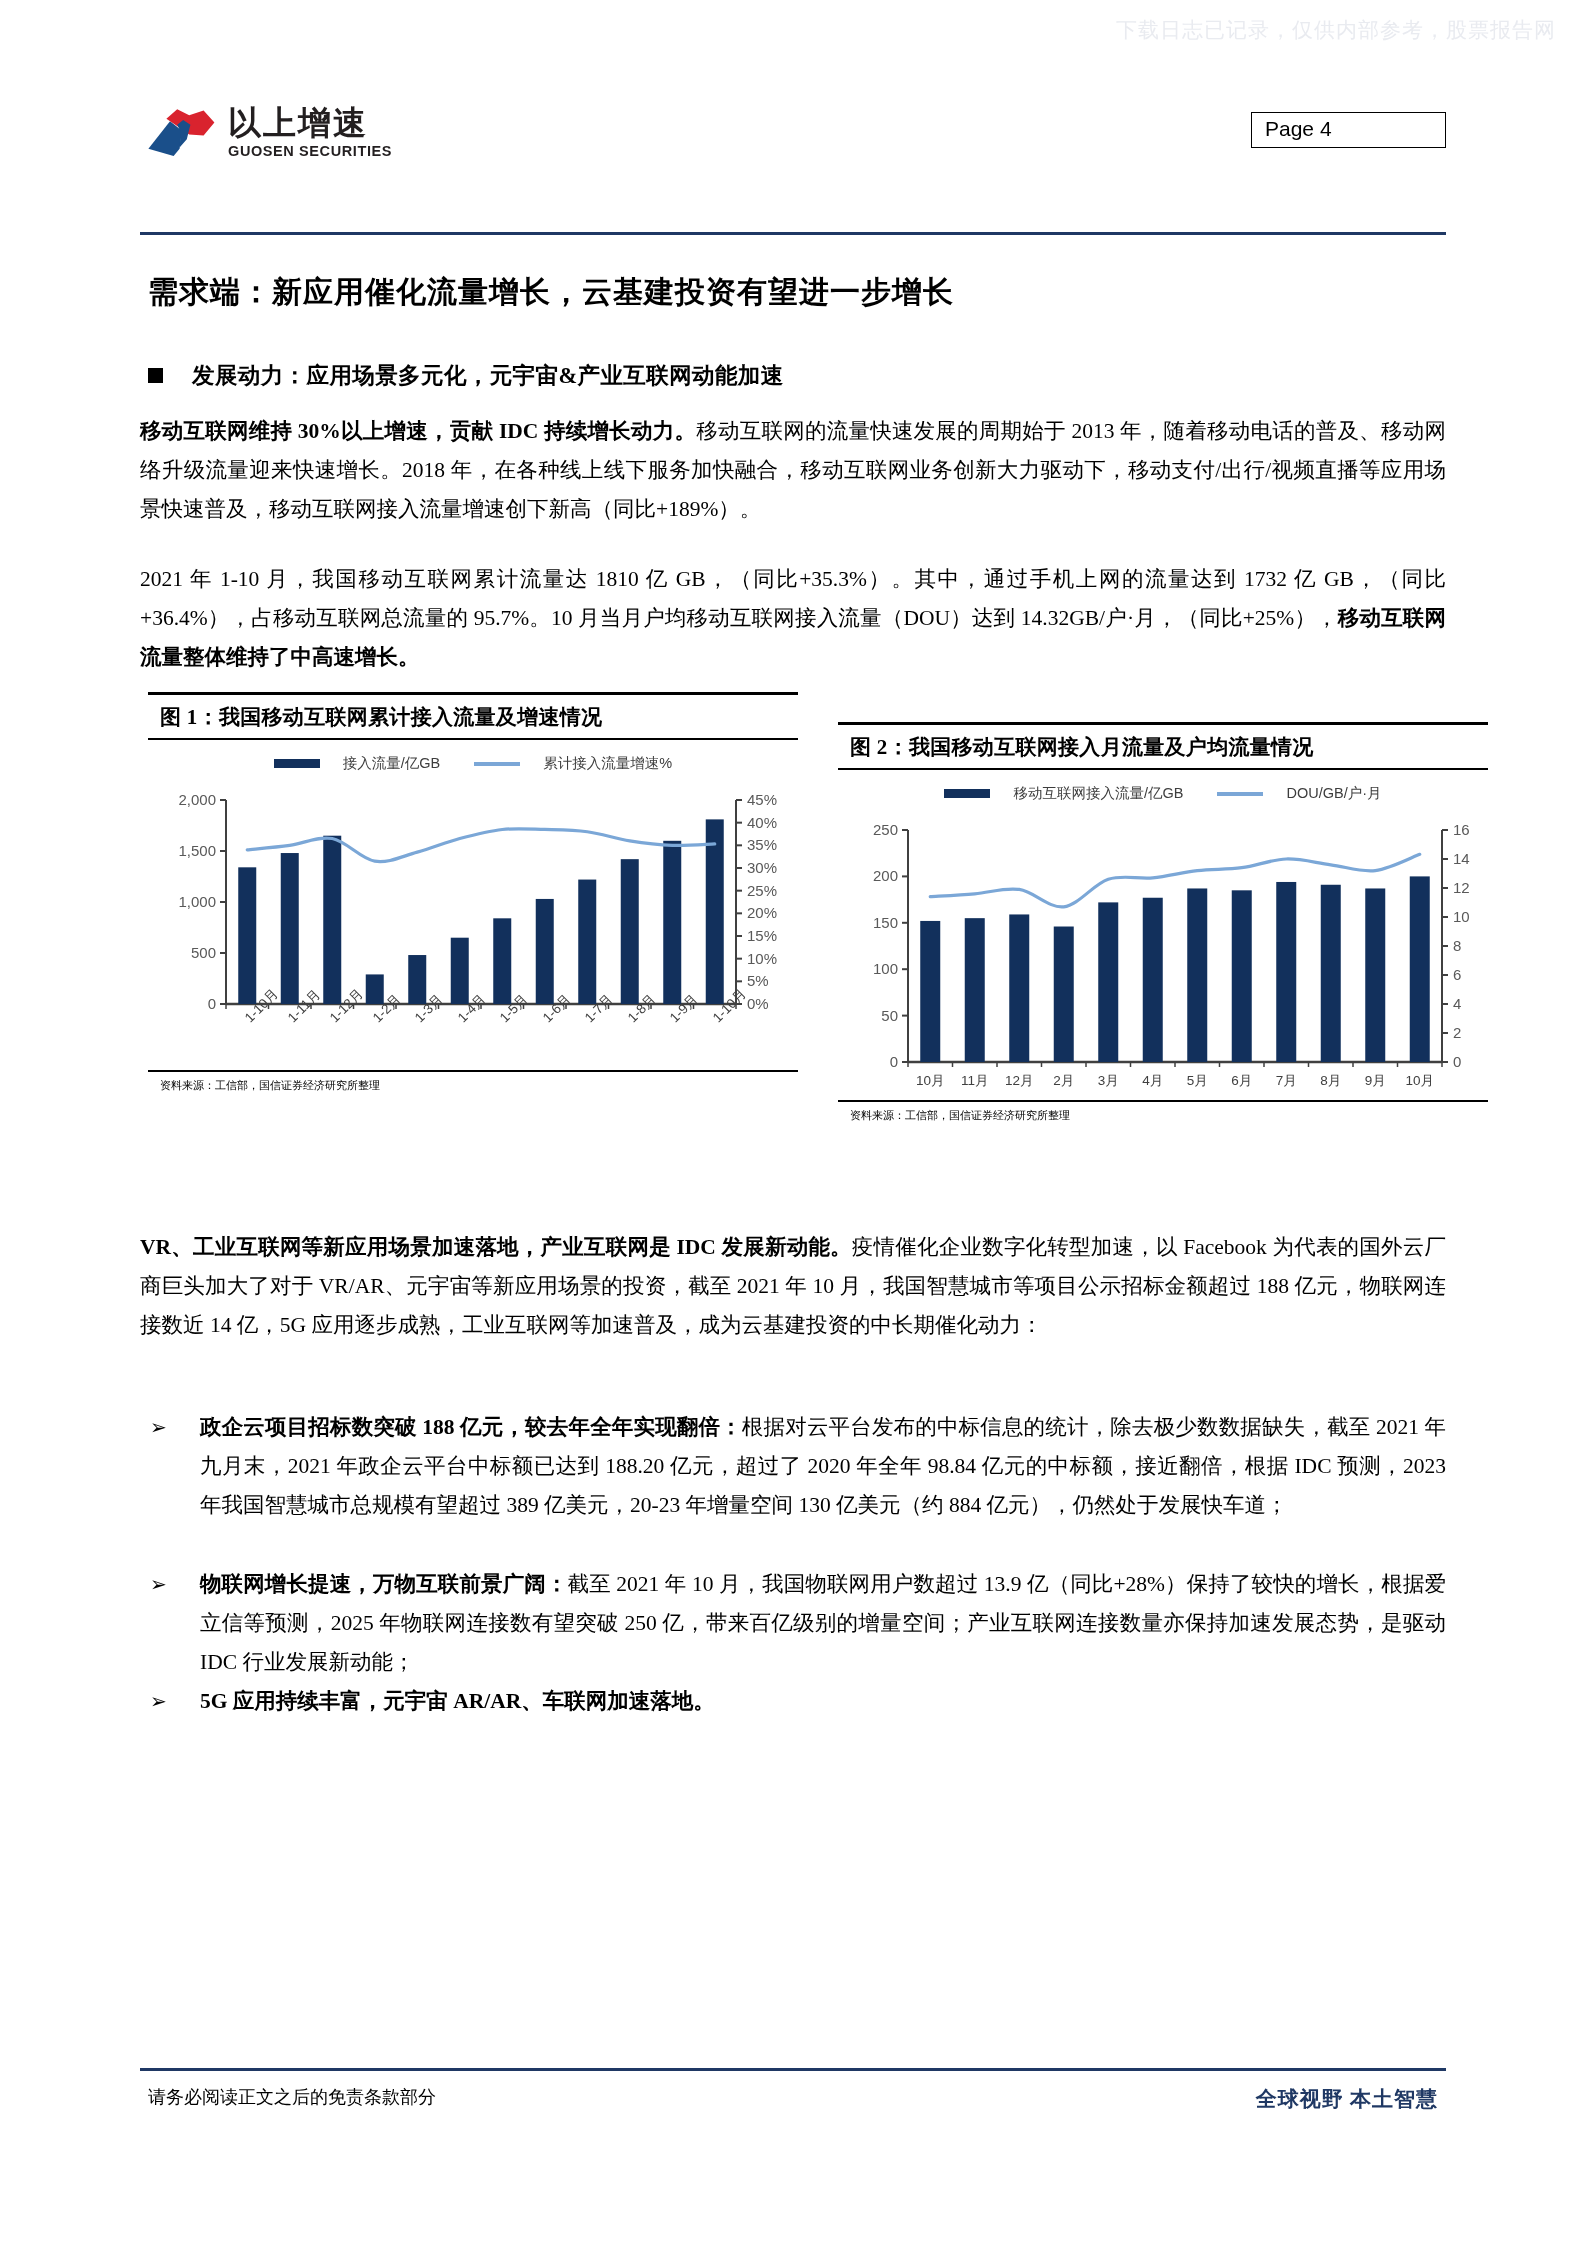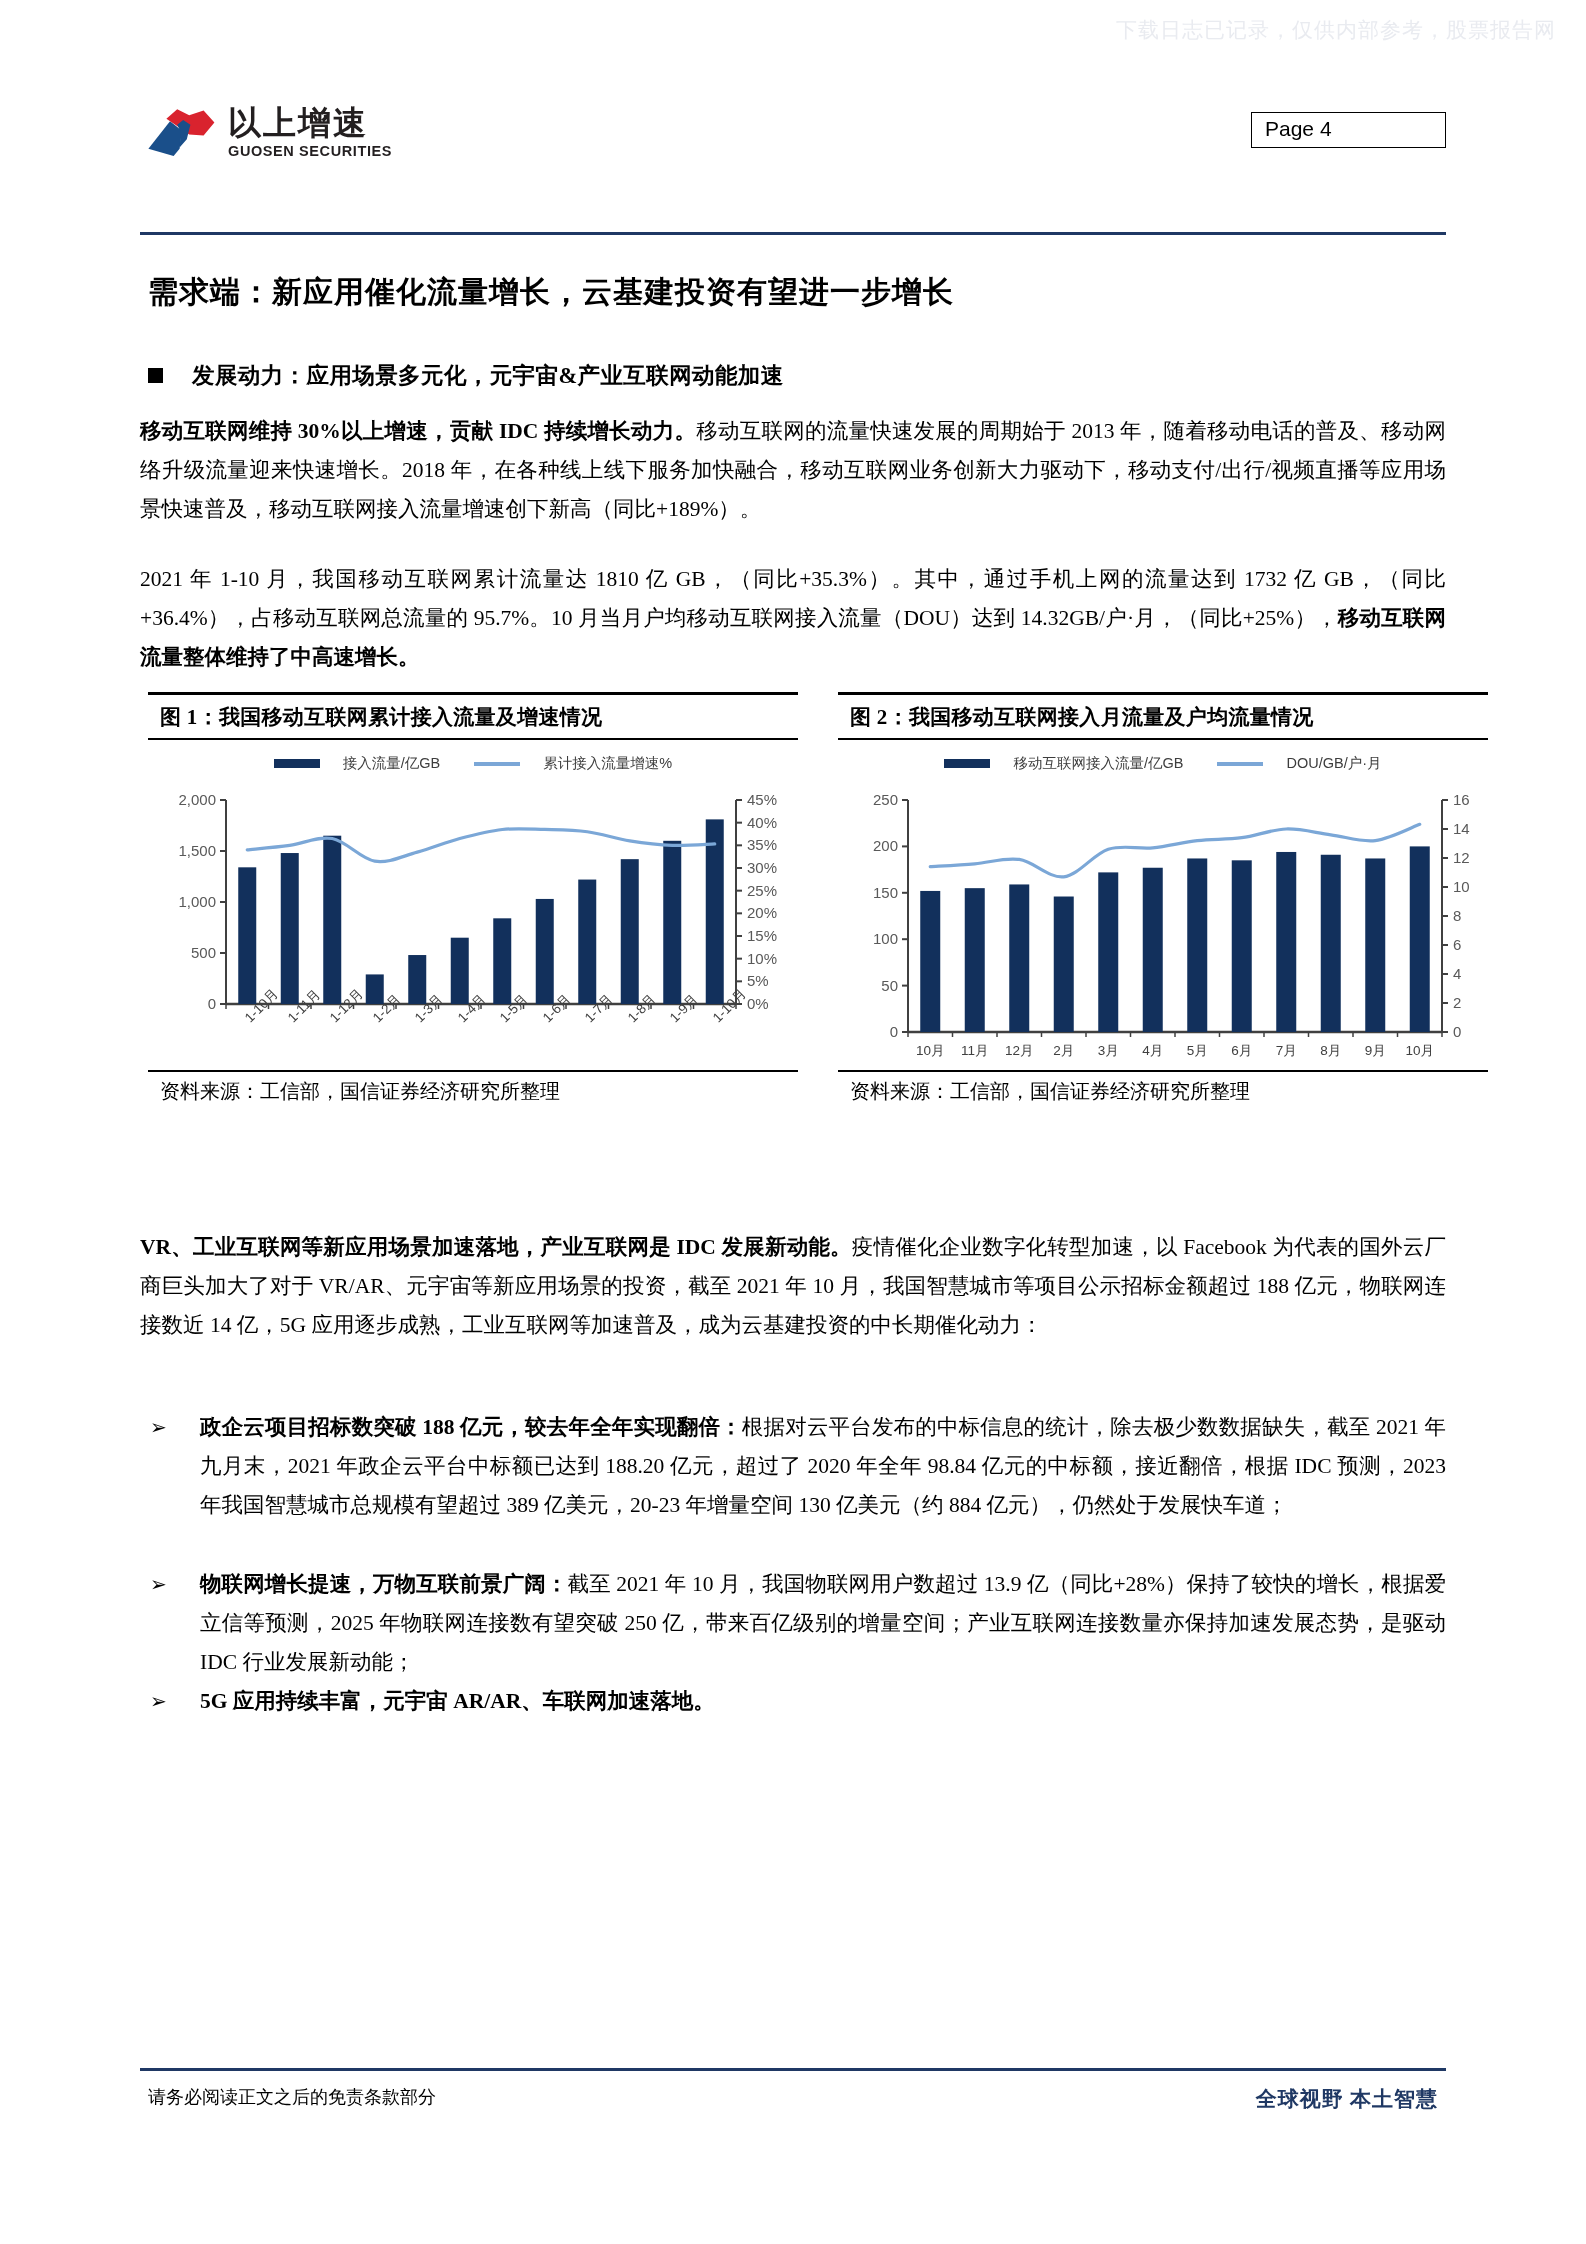--- a/index.html
+++ b/index.html
@@ -130,34 +130,34 @@
   #li3 { top:1682px; }
 
   
   .fig {
     position:absolute;
     top:692px;
     width:650px; height:438px;
     box-sizing:border-box;
   }
   #fig1 { left:148px; }
-  #fig2 { left:838px; }
+  #fig2 { left:838px;margin-top:30px; }
   .fig-head-top { height:2.5px; background:#000; }
   .fig-title {
     font-family:"Liberation Serif", serif;
     font-size:21px; font-weight:bold;
     padding:8px 0 7px 12px;
     letter-spacing:0.3px;
   }
   .fig-head-bot { height:2.5px; background:#000; }
   .fig-body { position:relative; height:330px; }
   .fig-foot-rule { height:1.6px; background:#000; }
   .fig-src {
     font-family:"Liberation Serif", serif;
-    font-size:20px;
+    font-size:11px;
     padding:6px 0 0 12px;
     color:#000;
   }
 
   
   .legend {
     position:absolute; top:14px; left:0; right:0;
     display:flex; justify-content:center; align-items:center;
     gap:34px;
     font-family:"Liberation Sans", sans-serif;

